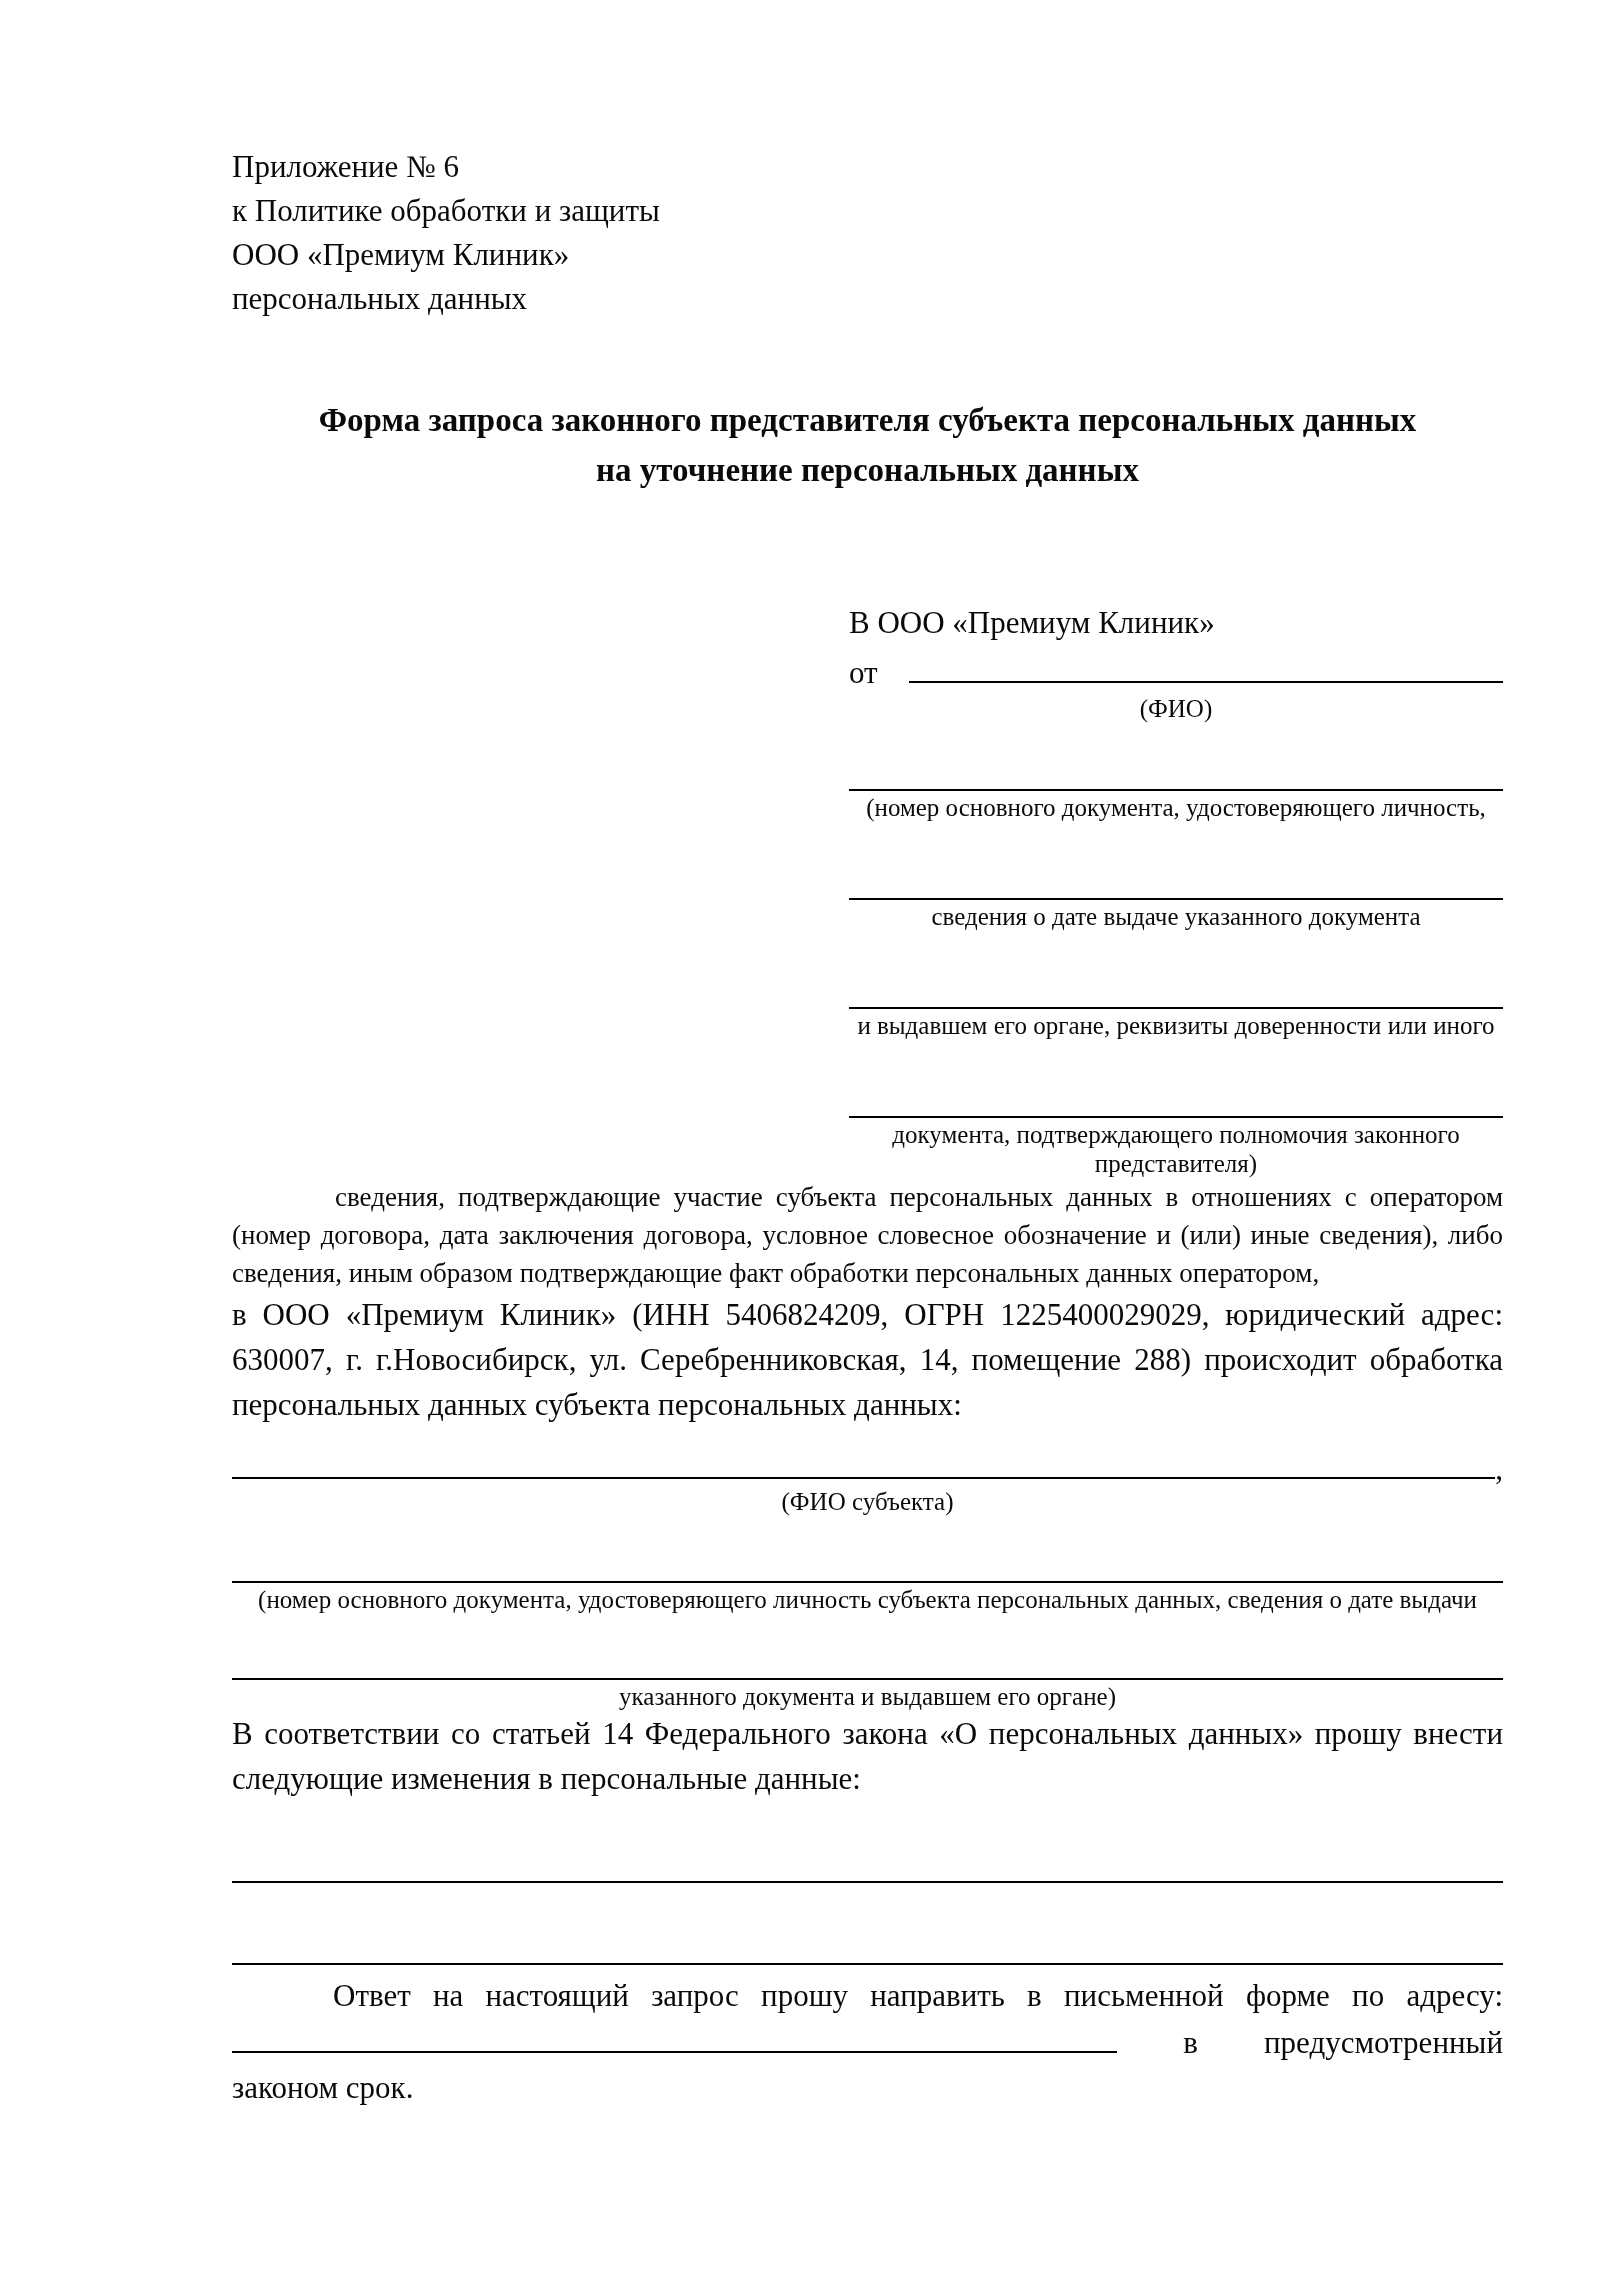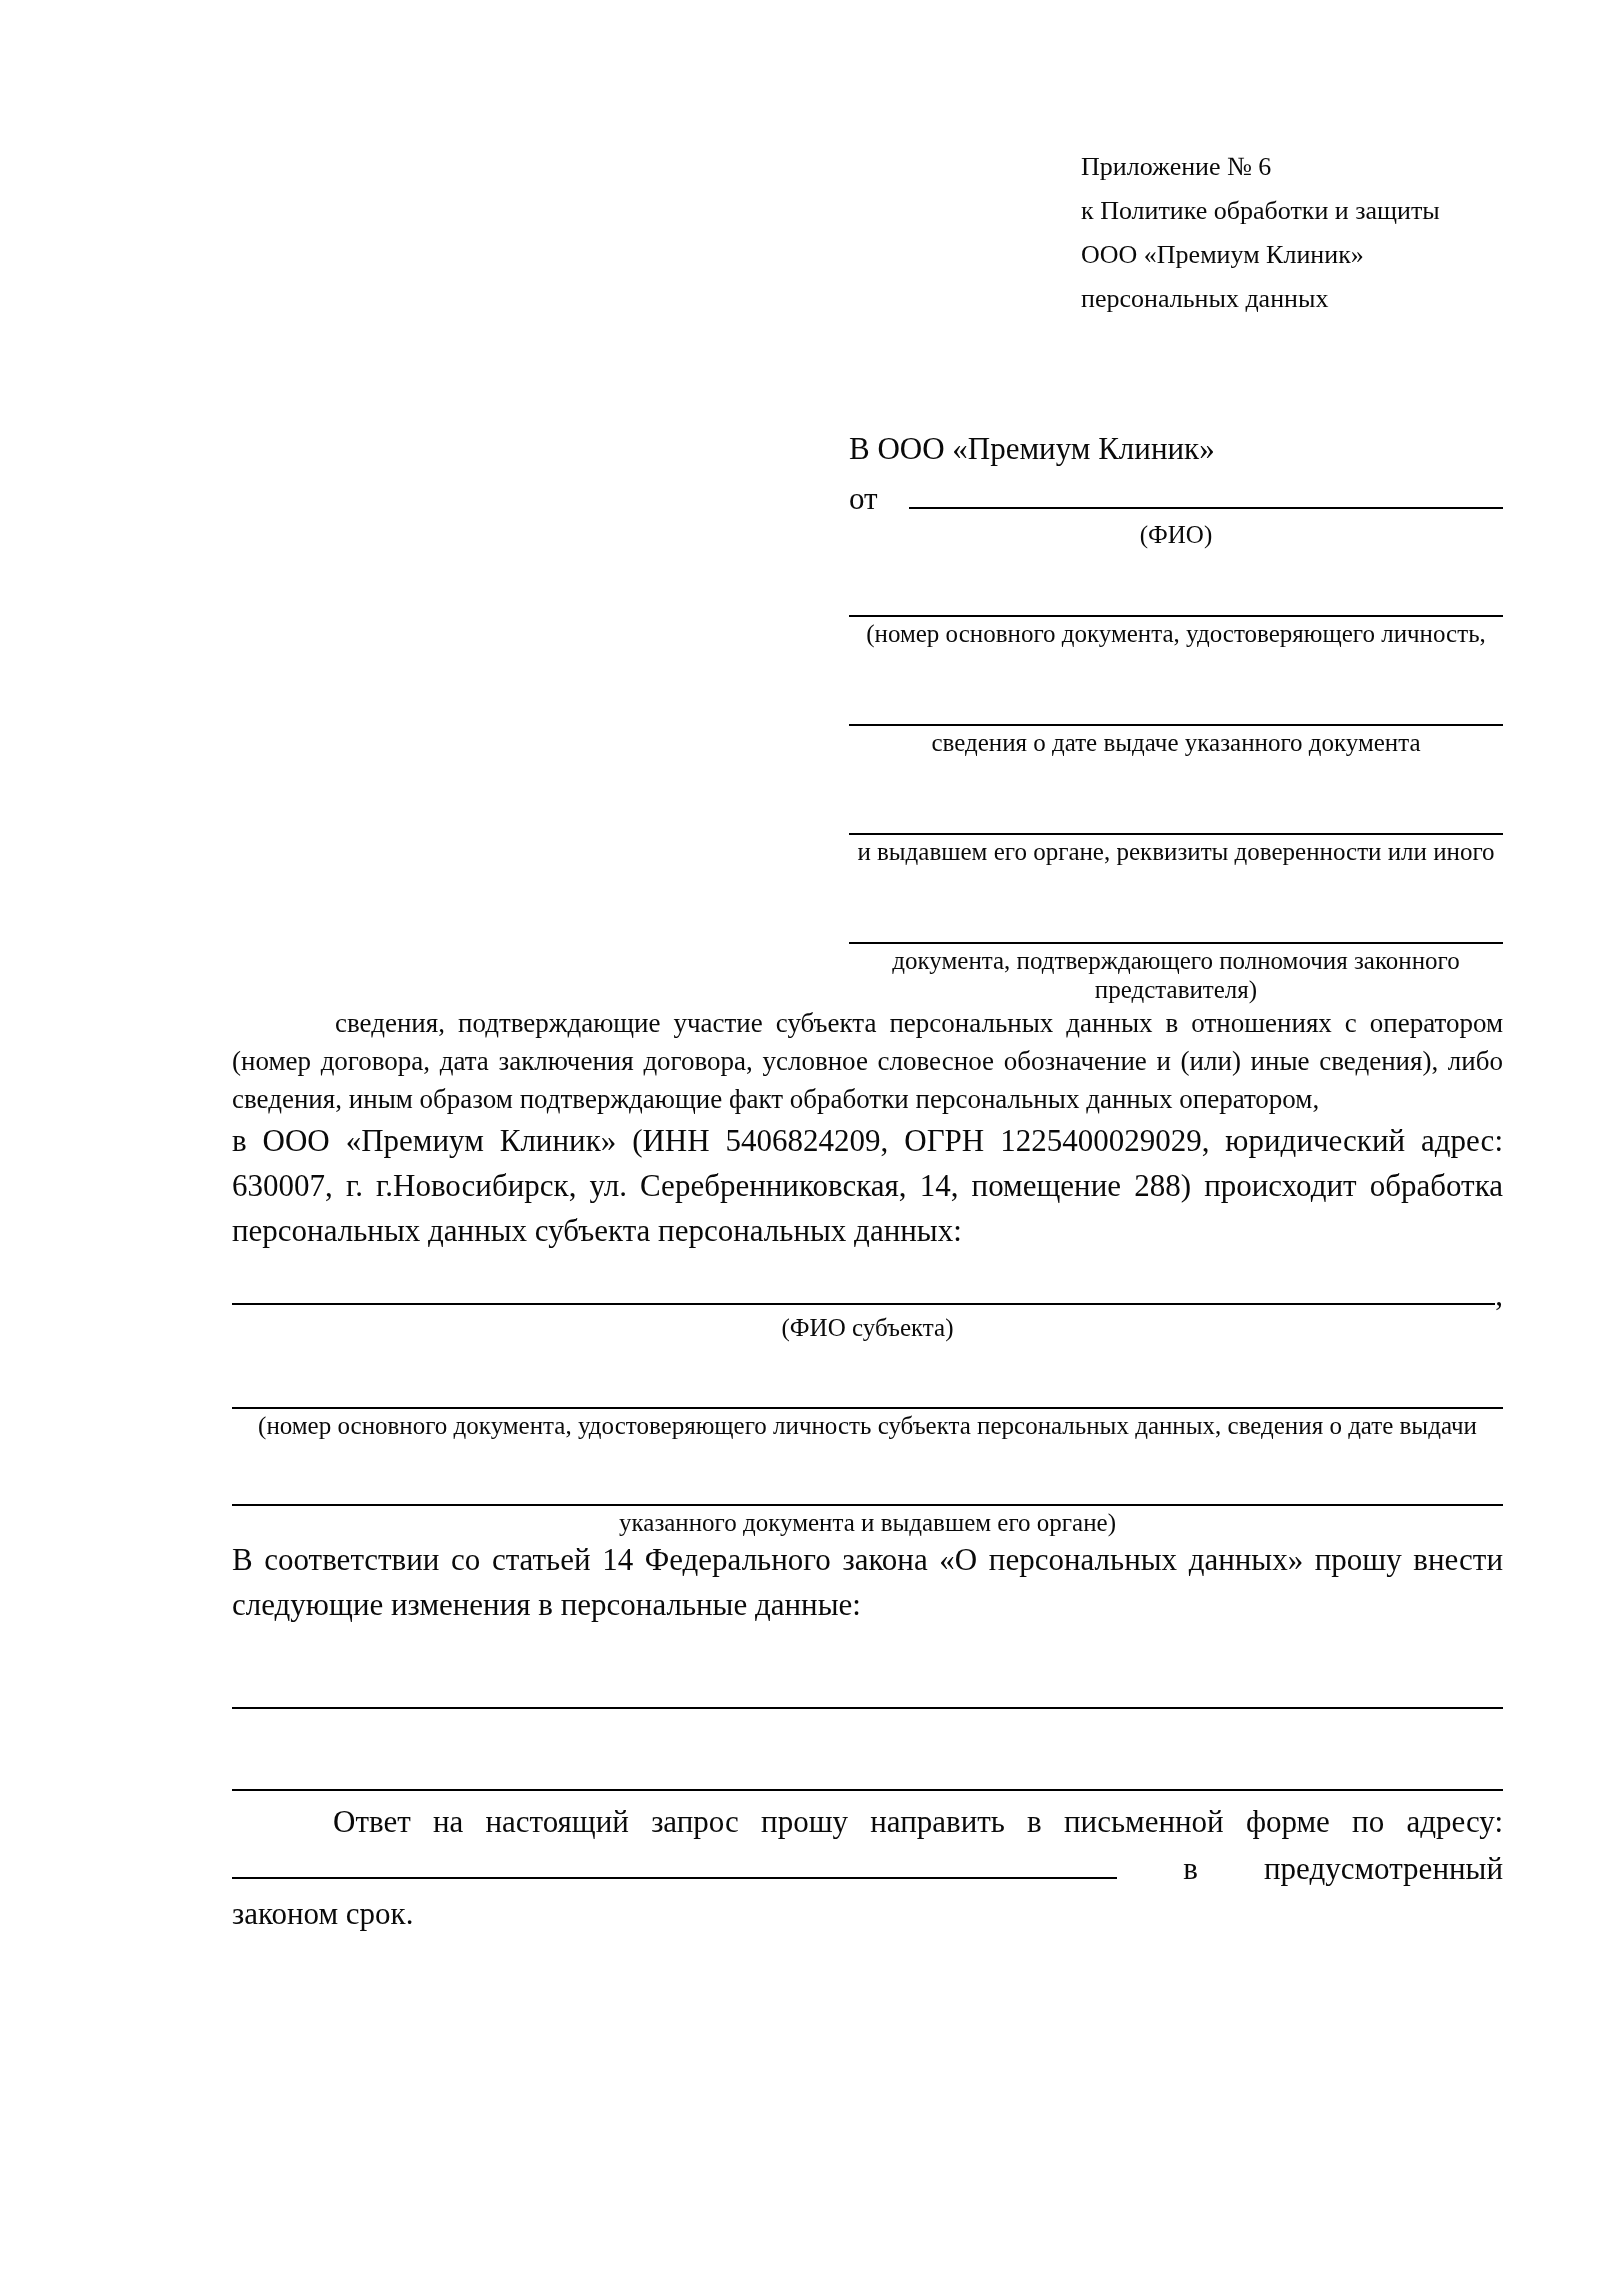--- a/index.html
+++ b/index.html
@@ -9,22 +9,21 @@
     position: relative;
     width: 1621px;
     height: 2293px;
     margin: 0 auto;
     background: #ffffff;
     padding: 145px 118px 0 232px; 
     overflow: hidden;
   }
   
   .doc-header {
-    margin-left: 849px; 
-    font-size: 26px;
+    font-size: 31px;
     line-height: 44px;
   }
   
   .doc-title {
     margin-top: 74px;
     text-align: center;
     font-weight: bold;
     font-size: 33px;
     line-height: 50px;
   }
@@ -104,20 +103,24 @@
 
 <div class="page">
 
   <div class="doc-header">
     <div>Приложение № 6</div>
     <div>к Политике обработки и защиты</div>
     <div>ООО «Премиум Клиник»</div>
     <div>персональных данных</div>
   </div>
 
+  <div class="doc-title">
+    <div>Форма запроса законного представителя субъекта персональных данных</div>
+    <div>на уточнение персональных данных</div>
+  </div>
 
   <div class="addressee">
     <div>В ООО «Премиум Клиник»</div>
     <div class="addr-from">
       <span class="label">от </span>
       <span class="fill"></span>
     </div>
     <div class="caption">(ФИО)</div>
 
     <div class="addr-blank first mt"></div>

